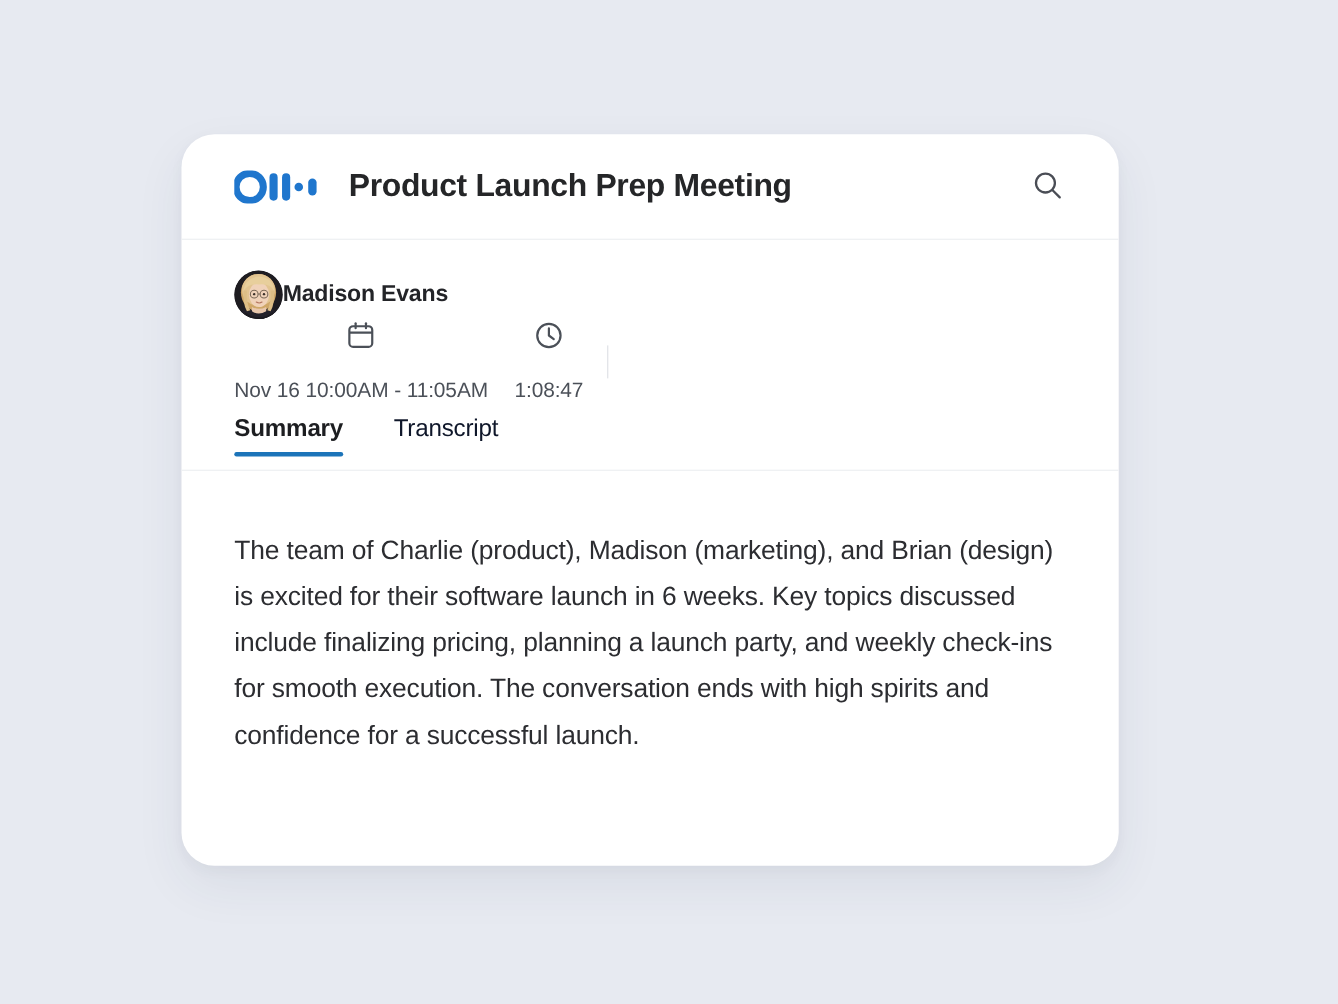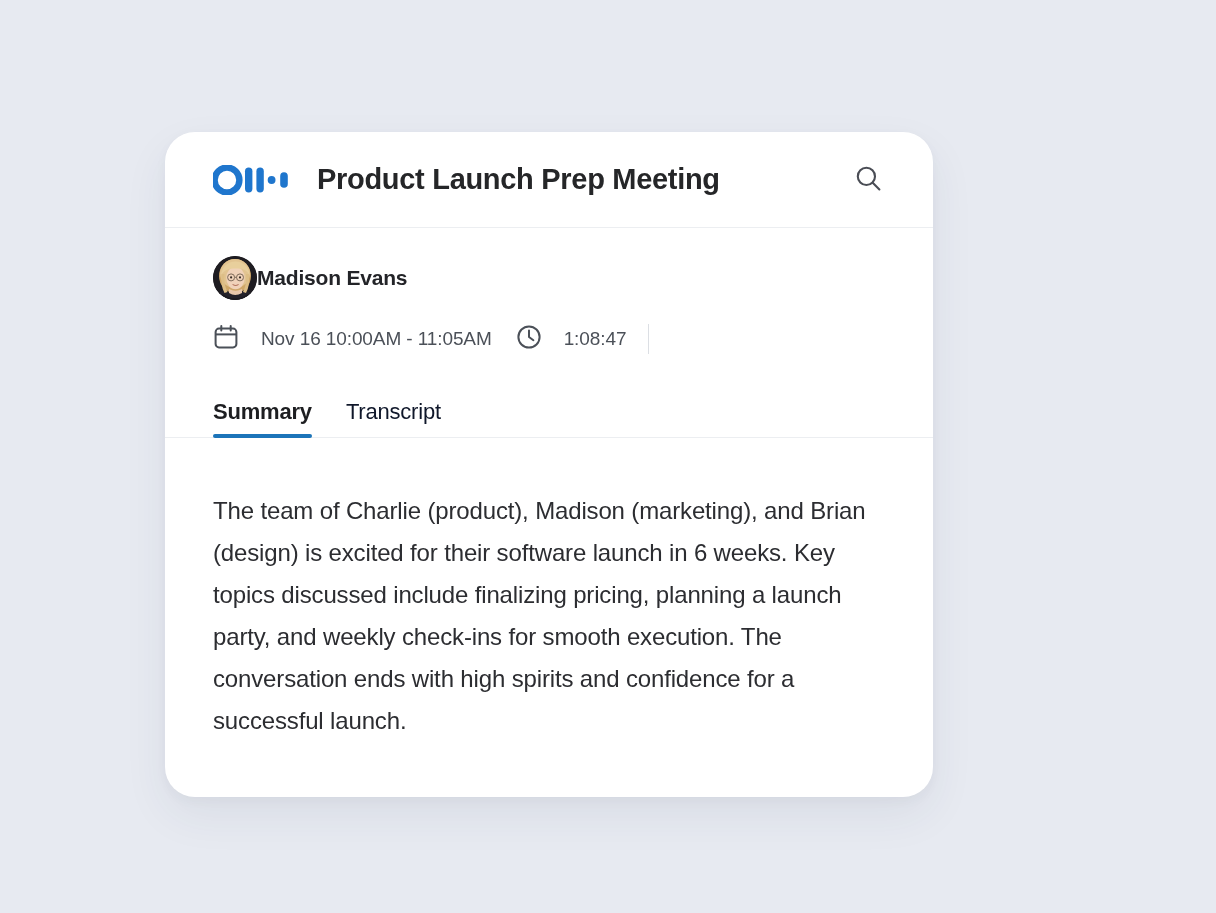--- a/index.html
+++ b/index.html
@@ -19,22 +19,22 @@
   .stage {
     position: relative;
     width: 1216px;
     height: 913px;
   }
 
   
   .card {
     position: absolute;
     left: 165px;
-    top: 132px;
-    width: 768px;
+    top: 122px;
+    width: 852px;
     height: 665px;
     background: #ffffff;
     border-radius: 30px;
     box-shadow: 0 18px 45px rgba(40, 50, 80, 0.07),
                 0 4px 12px rgba(40, 50, 80, 0.04);
     overflow: hidden;
   }
 
   
   .card-header {
@@ -111,20 +111,21 @@
     align-items: center;
     height: 34px;
     margin-bottom: 30px;
   }
 
   .meta-item {
     display: flex;
     align-items: center;
     gap: 22px;
     white-space: nowrap;
+    flex-direction: column;
   }
 
   .meta-text {
     font-size: 19px;
     color: #4b5058;
     font-weight: normal;
     letter-spacing: -0.1px;
   }
 
   .meta-gap-1 { width: 24px; }
@@ -134,22 +135,22 @@
     width: 1px;
     height: 30px;
     background: #dcdfe4;
     flex: 0 0 auto;
   }
 
   
   .tabs {
     position: relative;
     display: flex;
-    align-items: flex-end;
-    gap: 34px;
+    align-items: flex-start;
+    gap: 46px;
     height: 52px;
     margin-left: 0;
   }
 
   .tabs::after {
     content: "";
     position: absolute;
     left: -48px;
     right: -48px;
     bottom: 0;

